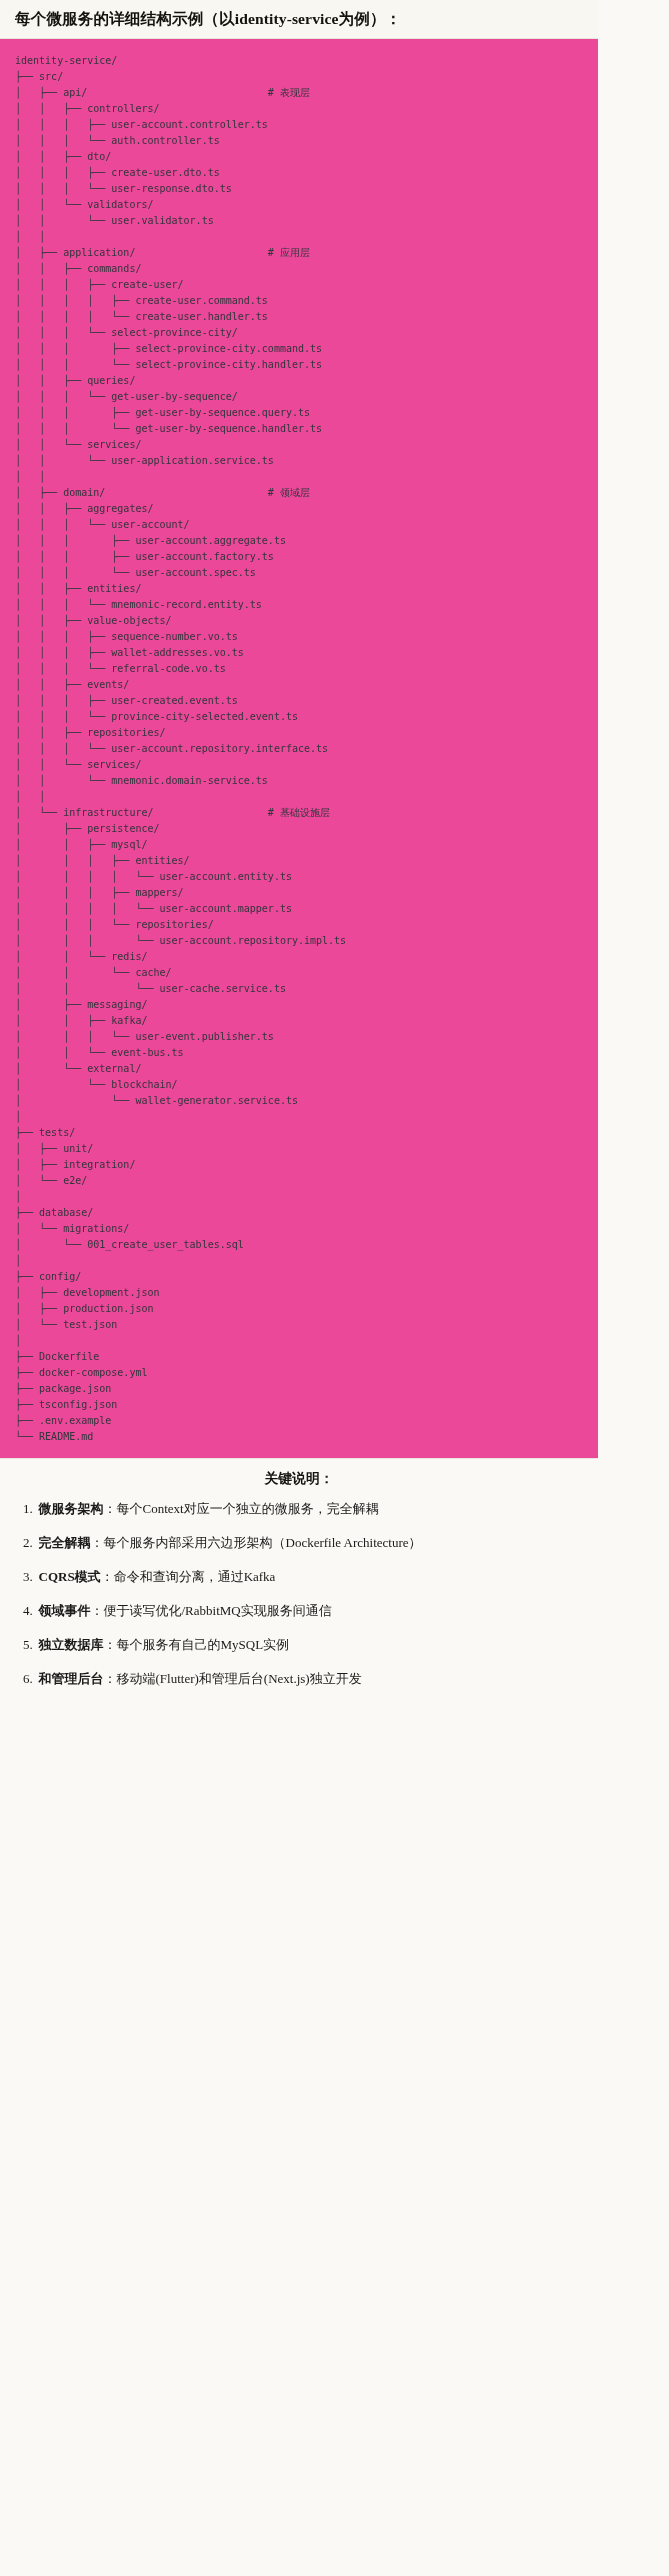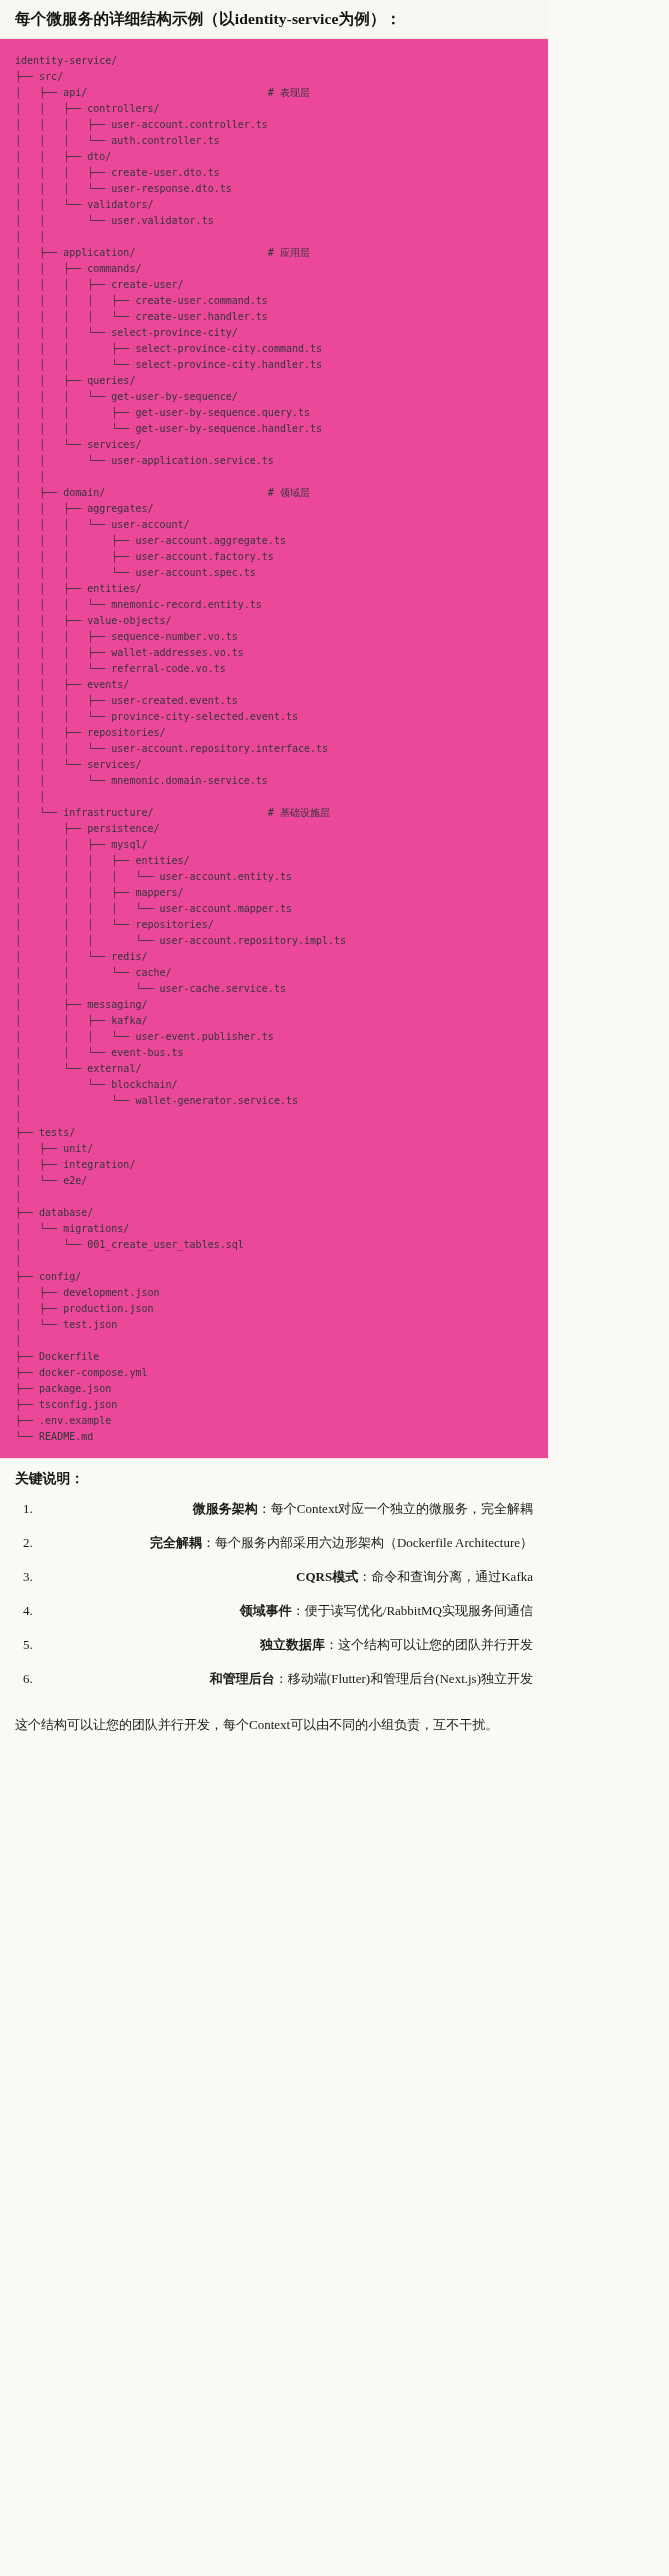--- a/index.html
+++ b/index.html
@@ -7,21 +7,21 @@
     padding: 0;
     background: #faf9f5;
   }
   body {
     width: 669px;
     font-family: "Liberation Serif", serif;
     color: #1a1a18;
     -webkit-font-smoothing: antialiased;
   }
   .page {
-    width: 548px;
+    width: 598px;
     box-sizing: border-box;
     background: #faf9f5;
   }
   .title-bar {
     padding: 8.8px 15px 10px 15px;
     background: #f8f7f2;
     border-bottom: 0.6px solid #e7e5dc;
   }
   .title-bar h1 {
     margin: 0;
@@ -49,31 +49,31 @@
   .notes {
     padding: 11.3px 15px 6.3px 15px;
     background: #faf9f5;
   }
   .notes h2 {
     margin: 0 0 11.3px 0;
     font-size: 13.8px;
     font-weight: bold;
     font-family: "Liberation Serif", serif;
     color: #14140f;
+    text-align: center;
   }
   ol.note-list {
     margin: 0;
     padding: 0 0 0 21px;
     font-size: 13px;
     line-height: 1.55;
   }
   ol.note-list li {
     margin: 0 0 13.8px 0;
     padding-left: 2.5px;
-    text-align: right;
   }
   ol.note-list li b {
     font-weight: bold;
   }
   .closing {
     margin: 6.3px 0 0 0;
     padding: 0 15px 16.3px 15px;
     font-size: 13px;
     line-height: 1.6;
     color: #1a1a18;
@@ -178,21 +178,20 @@
 └── README.md</pre>
   </div>
 
   <div class="notes">
     <h2>关键说明：</h2>
     <ol class="note-list">
       <li><b>微服务架构</b><span>：</span><span>每个Context对应一个独立的微服务，完全解耦</span></li>
       <li><b>完全解耦</b><span>：</span><span>每个服务内部采用六边形架构（Dockerfile Architecture）</span></li>
       <li><b>CQRS模式</b><span>：</span><span>命令和查询分离，通过Kafka</span></li>
       <li><b>领域事件</b><span>：</span><span>便于读写优化/RabbitMQ实现服务间通信</span></li>
-      <li><b>独立数据库</b><span>：</span><span>这个结构可以让您的团队并行开发</span></li>
+      <li><b>独立数据库</b><span>：</span><span>每个服务有自己的MySQL实例</span></li>
       <li><b>和管理后台</b><span>：</span><span>移动端(Flutter)和管理后台(Next.js)独立开发</span></li>
     </ol>
   </div>
 
-  <p class="closing">这个结构可以让您的团队并行开发，每个Context可以由不同的小组负责，互不干扰。</p>
 
 </div>
 
 
 </body></html>

